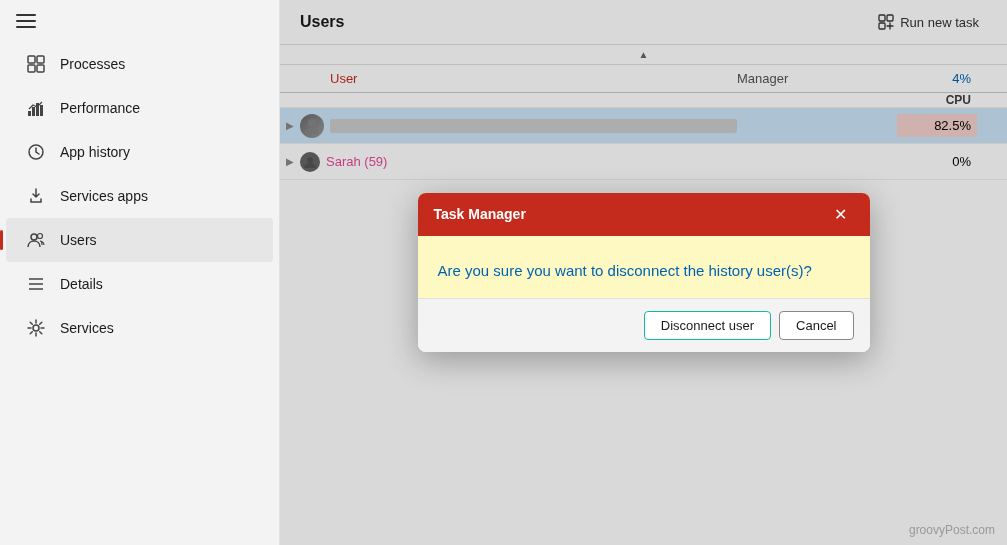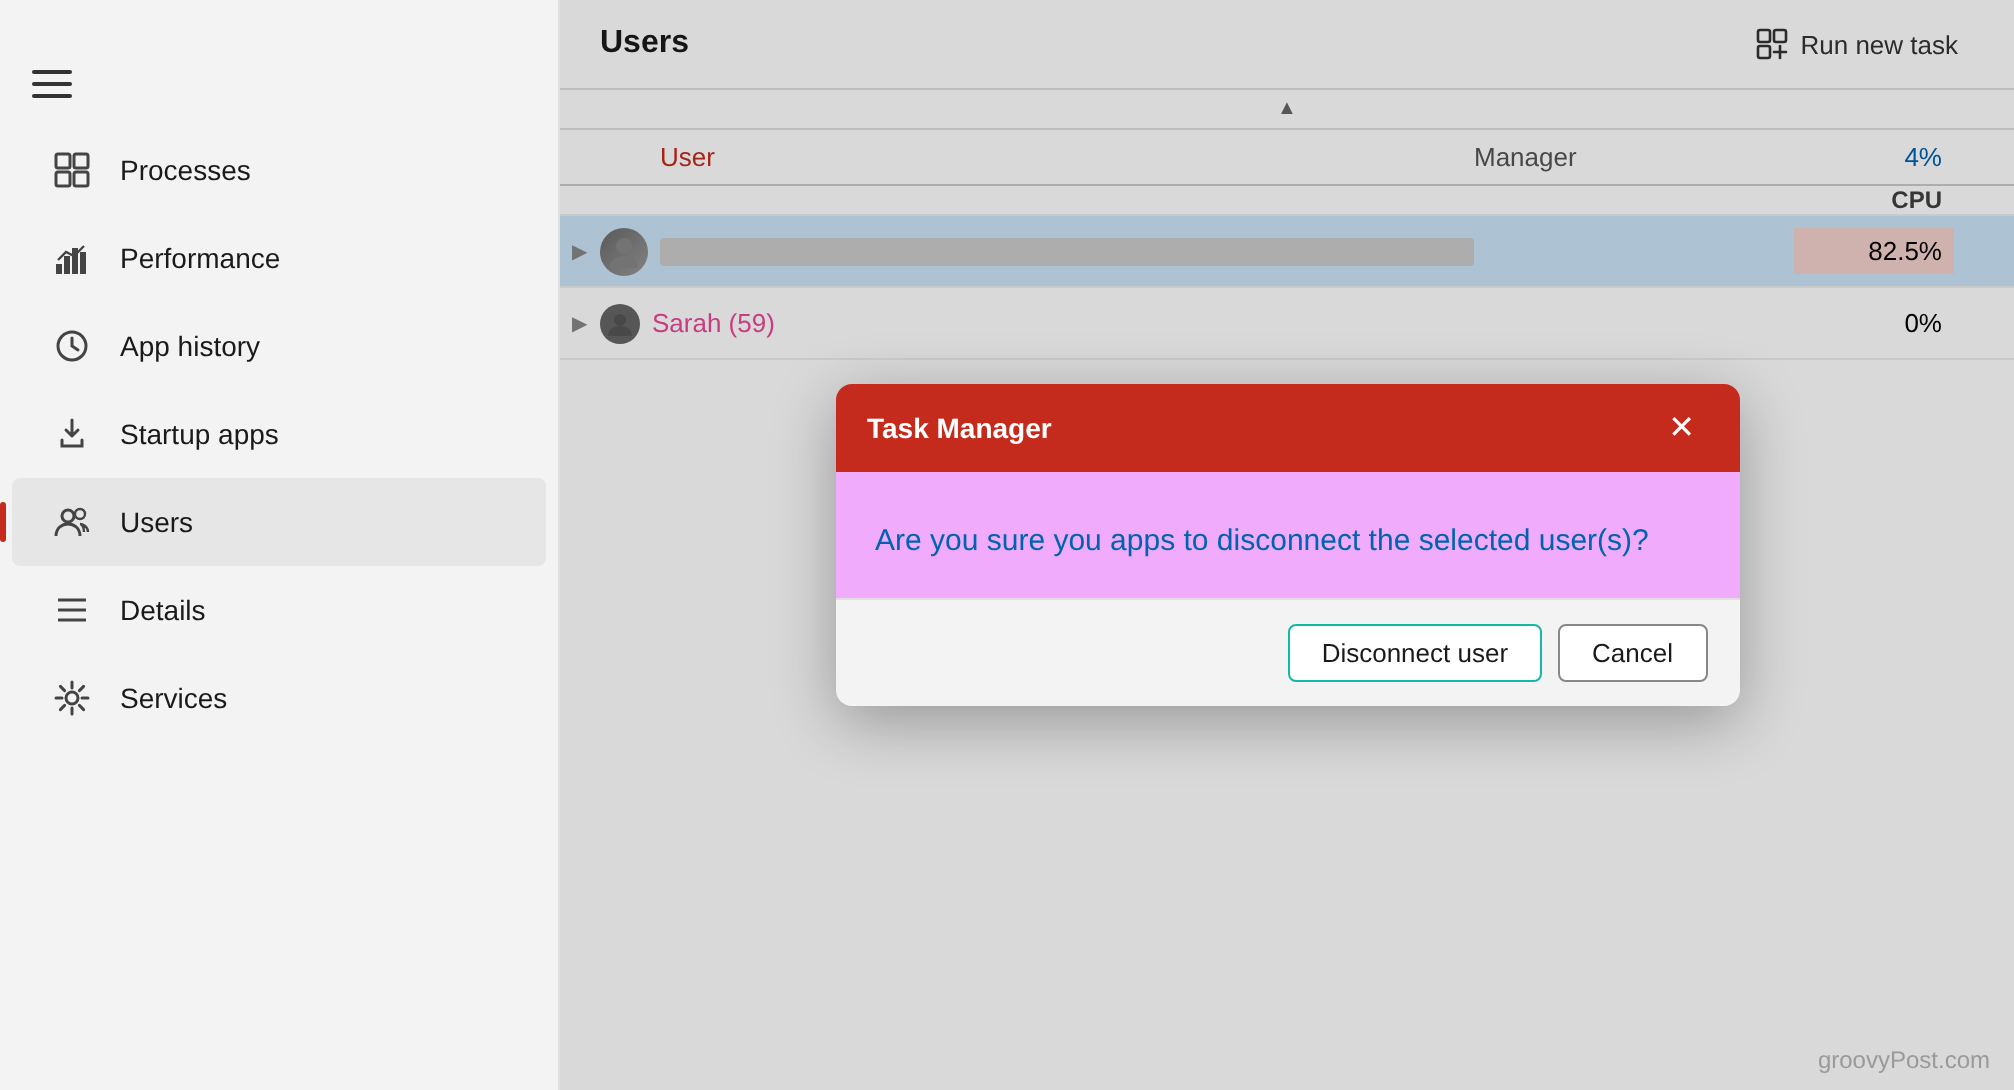--- a/index.html
+++ b/index.html
@@ -12,21 +12,21 @@
       display: flex;
     }
 
     
     .sidebar {
       width: 280px;
       min-width: 280px;
       background: #f3f3f3;
       display: flex;
       flex-direction: column;
-      padding-top: 25px;
+      padding-top: 4px;
       border-right: 1px solid #e0e0e0;
     }
     .sidebar-hamburger {
       padding: 10px 16px 14px 16px;
       cursor: pointer;
     }
     .hamburger-icon {
       display: flex;
       flex-direction: column;
       gap: 4px;
@@ -199,21 +199,21 @@
       top: 0; left: 0; right: 0; bottom: 0;
       background: rgba(0,0,0,0.15);
       display: flex;
       align-items: center;
       justify-content: center;
       z-index: 100;
     }
 
     
     .dialog {
-      background: #f0abfc;
+      background: #fef9c3;
       border-radius: 8px;
       box-shadow: 0 8px 32px rgba(0,0,0,0.3);
       width: 452px;
       overflow: hidden;
     }
     .dialog-header {
       background: #c42b1c;
       color: #fff;
       padding: 10px 16px;
       display: flex;
@@ -353,21 +353,21 @@
     <span class="sidebar-label">App history</span>
   </div>
 
   <div class="sidebar-item">
     <div class="sidebar-icon">
       <svg width="18" height="18" viewBox="0 0 18 18" fill="none">
         <path d="M9 2 L9 10 M6 7 L9 10 L12 7" stroke="#444" stroke-width="1.5" stroke-linecap="round" stroke-linejoin="round"></path>
         <path d="M4 12 L4 15 L14 15 L14 12" stroke="#444" stroke-width="1.5" stroke-linecap="round" fill="none"></path>
       </svg>
     </div>
-    <span class="sidebar-label">Startup apps</span>
+    <span class="sidebar-label">Services apps</span>
   </div>
 
   <div class="sidebar-item active">
     <div class="sidebar-icon">
       <svg width="18" height="18" viewBox="0 0 18 18" fill="none">
         <circle cx="7" cy="6" r="3" stroke="#444" stroke-width="1.5" fill="none"></circle>
         <path d="M1 16 C1 12 4 10 7 10 C10 10 13 12 13 16" stroke="#444" stroke-width="1.5" fill="none"></path>
         <circle cx="13" cy="5" r="2.5" stroke="#444" stroke-width="1.2" fill="none"></circle>
         <path d="M15 14 C15 11.5 14 10 13 10 C14 10 17 11 17 14" stroke="#444" stroke-width="1.2" fill="none"></path>
       </svg>
@@ -466,21 +466,21 @@
 
   <div class="modal-overlay">
     <div class="dialog">
 
       <div class="dialog-header">
         <span class="dialog-title">Task Manager</span>
         <button class="dialog-close">✕</button>
       </div>
 
       <div class="dialog-body">
-        <p class="dialog-message">Are you sure you apps to disconnect the selected user(s)?</p>
+        <p class="dialog-message">Are you sure you want to disconnect the history user(s)?</p>
       </div>
 
       <div class="dialog-footer">
         <button class="btn-disconnect">Disconnect user</button>
         <button class="btn-cancel">Cancel</button>
       </div>
     </div>
   </div>
 </div>
 

